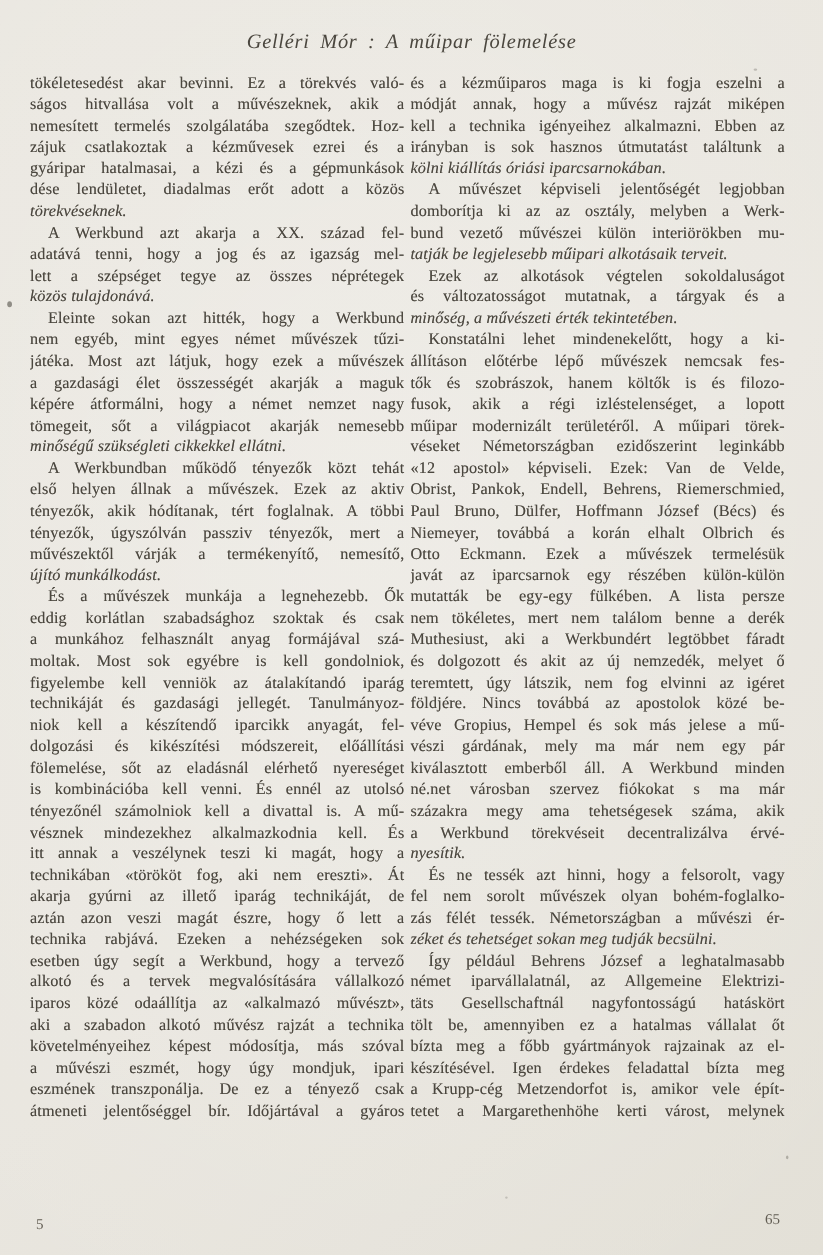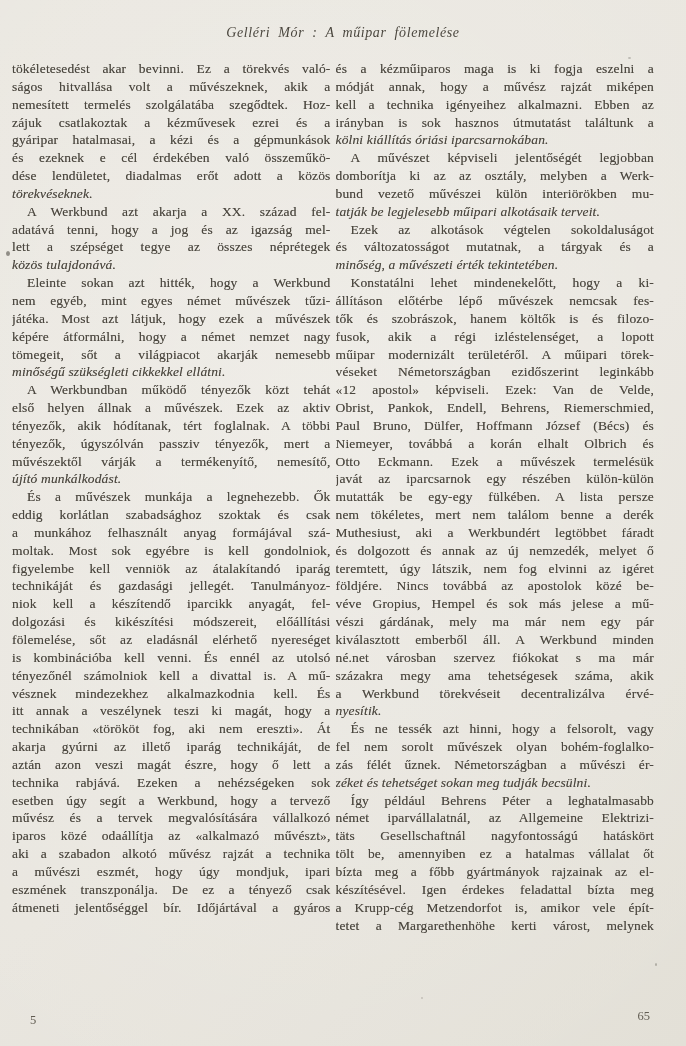--- a/index.html
+++ b/index.html
@@ -19,32 +19,33 @@
     overflow: hidden;
     font-family: "Liberation Serif", serif;
     color: var(--ink);
   }
   .header {
     position: absolute;
     top: 25px;
     left: 0; right: 0;
     text-align: center;
     font-style: italic;
-    font-size: 14px;
+    font-size: 17px;
     letter-spacing: 0.6px;
     word-spacing: 4px;
     color: var(--ink);
   }
   .columns {
     position: absolute;
     top: 60px;
-    left: 12px;
+    left: 25px;
     right: 24px;
     display: flex;
     gap: 5px;
+    align-items: flex-end;
   }
   .col { width: calc(50% - 6.5px); }
   .line {
     font-size: 13.5px;
     line-height: 17.85px;
     letter-spacing: 0.15px;
     text-align: justify;
     text-align-last: justify;
     color: var(--ink);
     text-shadow: 0 0 0.5px rgba(75,71,63,0.55);
@@ -79,30 +80,30 @@
 <div class="page">
   <div class="header">Gelléri Mór :  A műipar fölemelése</div>
 
   <div class="columns">
     <div class="col">
         <div class="line">tökéletesedést akar bevinni. Ez a törekvés való-</div>
         <div class="line">ságos hitvallása volt a művészeknek, akik a</div>
         <div class="line">nemesített termelés szolgálatába szegődtek. Hoz-</div>
         <div class="line">zájuk csatlakoztak a kézművesek ezrei és a</div>
         <div class="line">gyáripar hatalmasai, a kézi és a gépmunkások</div>
-        <div class="line">és ezeknek e cél érdekében való összeműkö-</div>
         <div class="line">dése lendületet, diadalmas erőt adott a közös</div>
         <div class="line last">törekvéseknek.</div>
         <div class="line indent">A Werkbund azt akarja a XX. század fel-</div>
         <div class="line">adatává tenni, hogy a jog és az igazság mel-</div>
         <div class="line">lett a szépséget tegye az összes néprétegek</div>
         <div class="line last">közös tulajdonává.</div>
         <div class="line indent">Eleinte sokan azt hitték, hogy a Werkbund</div>
         <div class="line">nem egyéb, mint egyes német művészek tűzi-</div>
         <div class="line">játéka. Most azt látjuk, hogy ezek a művészek</div>
+        <div class="line">a gazdasági élet összességét akarják a maguk</div>
         <div class="line">képére átformálni, hogy a német nemzet nagy</div>
         <div class="line">tömegeit, sőt a világpiacot akarják nemesebb</div>
         <div class="line last">minőségű szükségleti cikkekkel ellátni.</div>
         <div class="line indent">A Werkbundban működő tényezők közt tehát</div>
         <div class="line">első helyen állnak a művészek. Ezek az aktiv</div>
         <div class="line">tényezők, akik hódítanak, tért foglalnak. A többi</div>
         <div class="line">tényezők, úgyszólván passziv tényezők, mert a</div>
         <div class="line">művészektől várják a termékenyítő, nemesítő,</div>
         <div class="line last">újító munkálkodást.</div>
         <div class="line indent">És a művészek munkája a legnehezebb. Ők</div>
@@ -116,23 +117,24 @@
         <div class="line">fölemelése, sőt az eladásnál elérhető nyereséget</div>
         <div class="line">is kombinációba kell venni. És ennél az utolsó</div>
         <div class="line">tényezőnél számolniok kell a divattal is. A mű-</div>
         <div class="line">vésznek mindezekhez alkalmazkodnia kell. És</div>
         <div class="line">itt annak a veszélynek teszi ki magát, hogy a</div>
         <div class="line">technikában «törököt fog, aki nem ereszti». Át</div>
         <div class="line">akarja gyúrni az illető iparág technikáját, de</div>
         <div class="line">aztán azon veszi magát észre, hogy ő lett a</div>
         <div class="line">technika rabjává. Ezeken a nehézségeken sok</div>
         <div class="line">esetben úgy segít a Werkbund, hogy a tervező</div>
-        <div class="line">művész és a tervek megvalósítására vállalkozó</div>
+        <div class="line">alkotó és a tervek megvalósítására vállalkozó</div>
         <div class="line">iparos közé odaállítja az «alkalmazó művészt»,</div>
         <div class="line">aki a szabadon alkotó művész rajzát a technika</div>
+        <div class="line">követelményeihez képest módosítja, más szóval</div>
         <div class="line">a művészi eszmét, hogy úgy mondjuk, ipari</div>
         <div class="line">eszmének transzponálja. De ez a tényező csak</div>
         <div class="line">átmeneti jelentőséggel bír. Időjártával a gyáros</div>
       </div>
     <div class="col">
         <div class="line">és a kézműiparos maga is ki fogja eszelni a</div>
         <div class="line">módját annak, hogy a művész rajzát miképen</div>
         <div class="line">kell a technika igényeihez alkalmazni. Ebben az</div>
         <div class="line">irányban is sok hasznos útmutatást találtunk a</div>
         <div class="line last">kölni kiállítás óriási iparcsarnokában.</div>
@@ -151,35 +153,35 @@
         <div class="line">véseket Németországban ezidőszerint leginkább</div>
         <div class="line">«12 apostol» képviseli. Ezek: Van de Velde,</div>
         <div class="line">Obrist, Pankok, Endell, Behrens, Riemerschmied,</div>
         <div class="line">Paul Bruno, Dülfer, Hoffmann József (Bécs) és</div>
         <div class="line">Niemeyer, továbbá a korán elhalt Olbrich és</div>
         <div class="line">Otto Eckmann. Ezek a művészek termelésük</div>
         <div class="line">javát az iparcsarnok egy részében külön-külön</div>
         <div class="line">mutatták be egy-egy fülkében. A lista persze</div>
         <div class="line">nem tökéletes, mert nem találom benne a derék</div>
         <div class="line">Muthesiust, aki a Werkbundért legtöbbet fáradt</div>
-        <div class="line">és dolgozott és annak az új nemzedék, melyet ő</div>
+        <div class="line">és dolgozott és akit az új nemzedék, melyet ő</div>
         <div class="line">teremtett, úgy látszik, nem fog elvinni az igéret</div>
         <div class="line">földjére. Nincs továbbá az apostolok közé be-</div>
         <div class="line">véve Gropius, Hempel és sok más jelese a mű-</div>
         <div class="line">vészi gárdának, mely ma már nem egy pár</div>
         <div class="line">kiválasztott emberből áll. A Werkbund minden</div>
         <div class="line">né.net városban szervez fiókokat s ma már</div>
         <div class="line">százakra megy ama tehetségesek száma, akik</div>
         <div class="line">a Werkbund törekvéseit decentralizálva érvé-</div>
         <div class="line last">nyesítik.</div>
         <div class="line indent">És ne tessék azt hinni, hogy a felsorolt, vagy</div>
         <div class="line">fel nem sorolt művészek olyan bohém-foglalko-</div>
-        <div class="line">zás félét űznek. Németországban a művészi ér-</div>
+        <div class="line">zás félét tessék. Németországban a művészi ér-</div>
         <div class="line last">zéket és tehetséget sokan meg tudják becsülni.</div>
-        <div class="line indent">Így például Behrens Péter a leghatalmasabb</div>
+        <div class="line indent">Így például Behrens József a leghatalmasabb</div>
         <div class="line">német iparvállalatnál, az Allgemeine Elektrizi-</div>
         <div class="line">täts Gesellschaftnál nagyfontosságú hatáskört</div>
         <div class="line">tölt be, amennyiben ez a hatalmas vállalat őt</div>
         <div class="line">bízta meg a főbb gyártmányok rajzainak az el-</div>
         <div class="line">készítésével. Igen érdekes feladattal bízta meg</div>
         <div class="line">a Krupp-cég Metzendorfot is, amikor vele épít-</div>
         <div class="line">tetet a Margarethenhöhe kerti várost, melynek</div>
       </div>
   </div>
 

